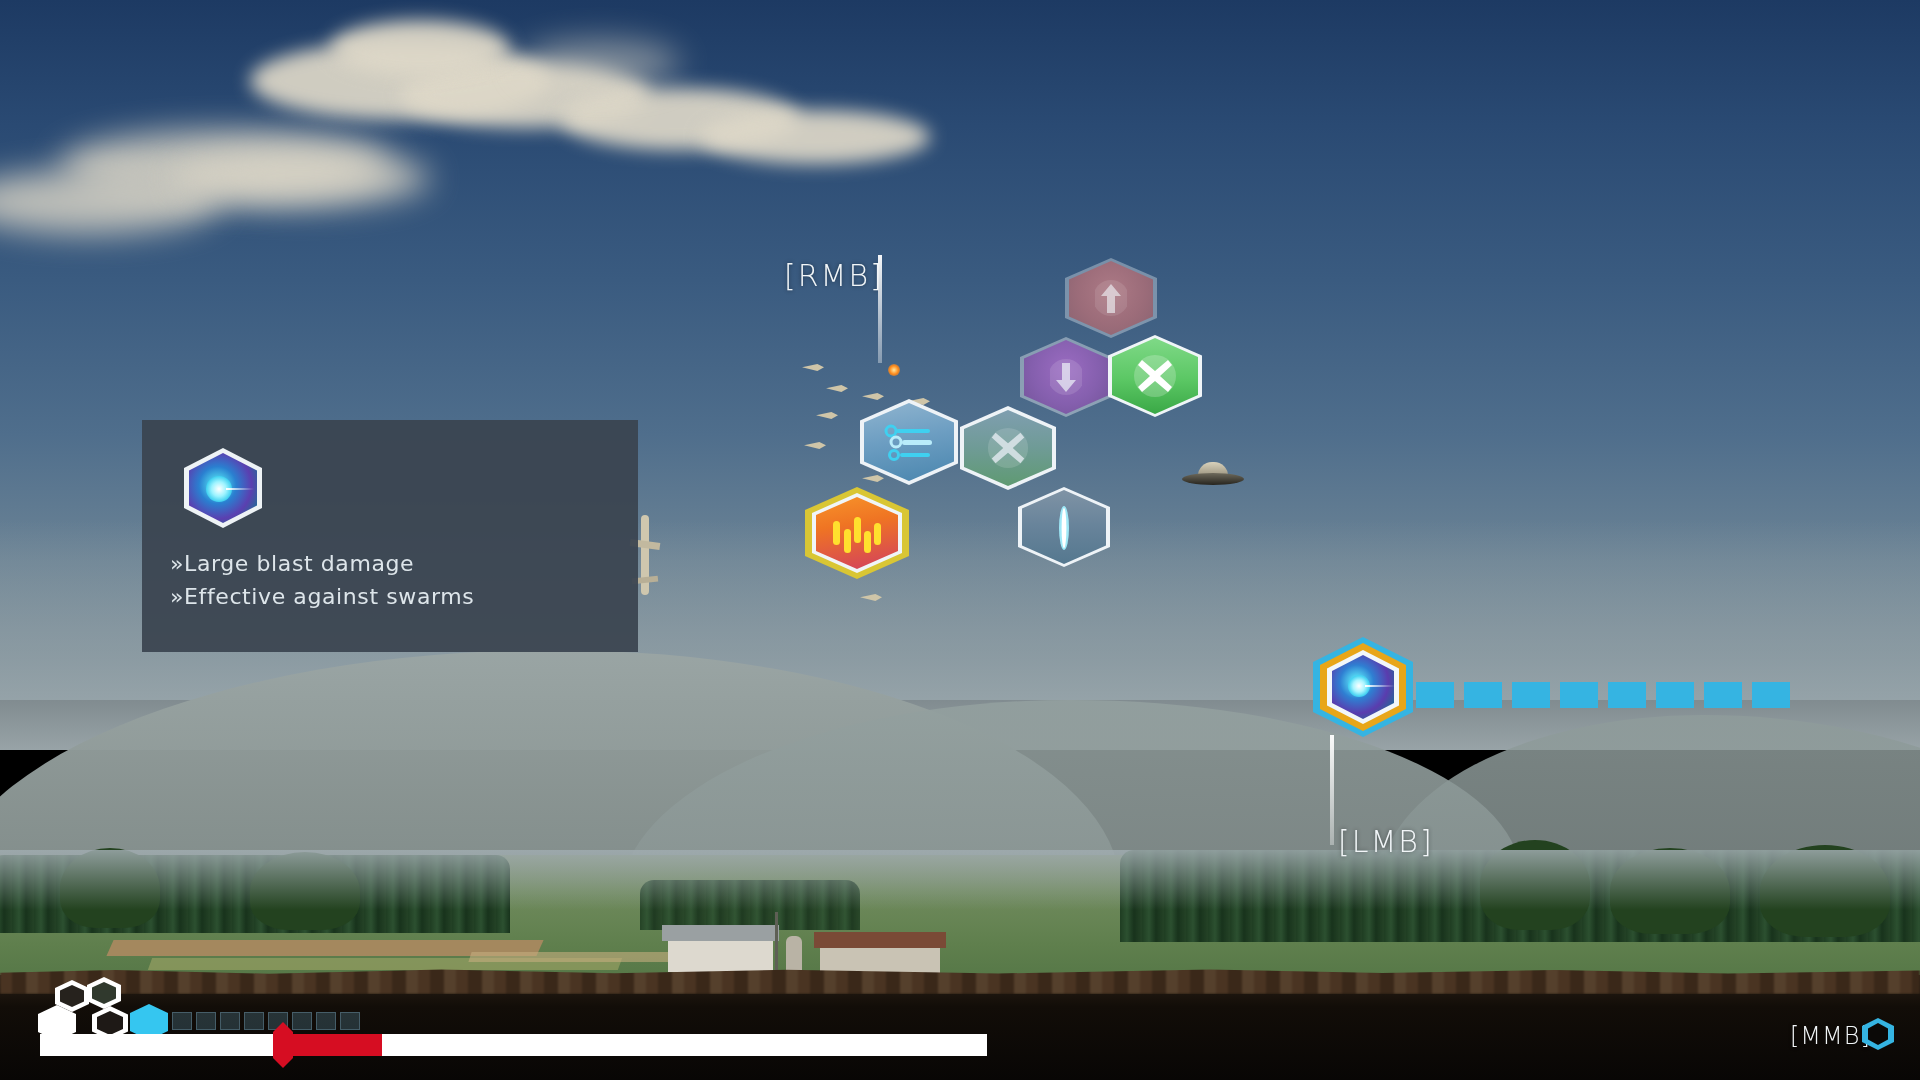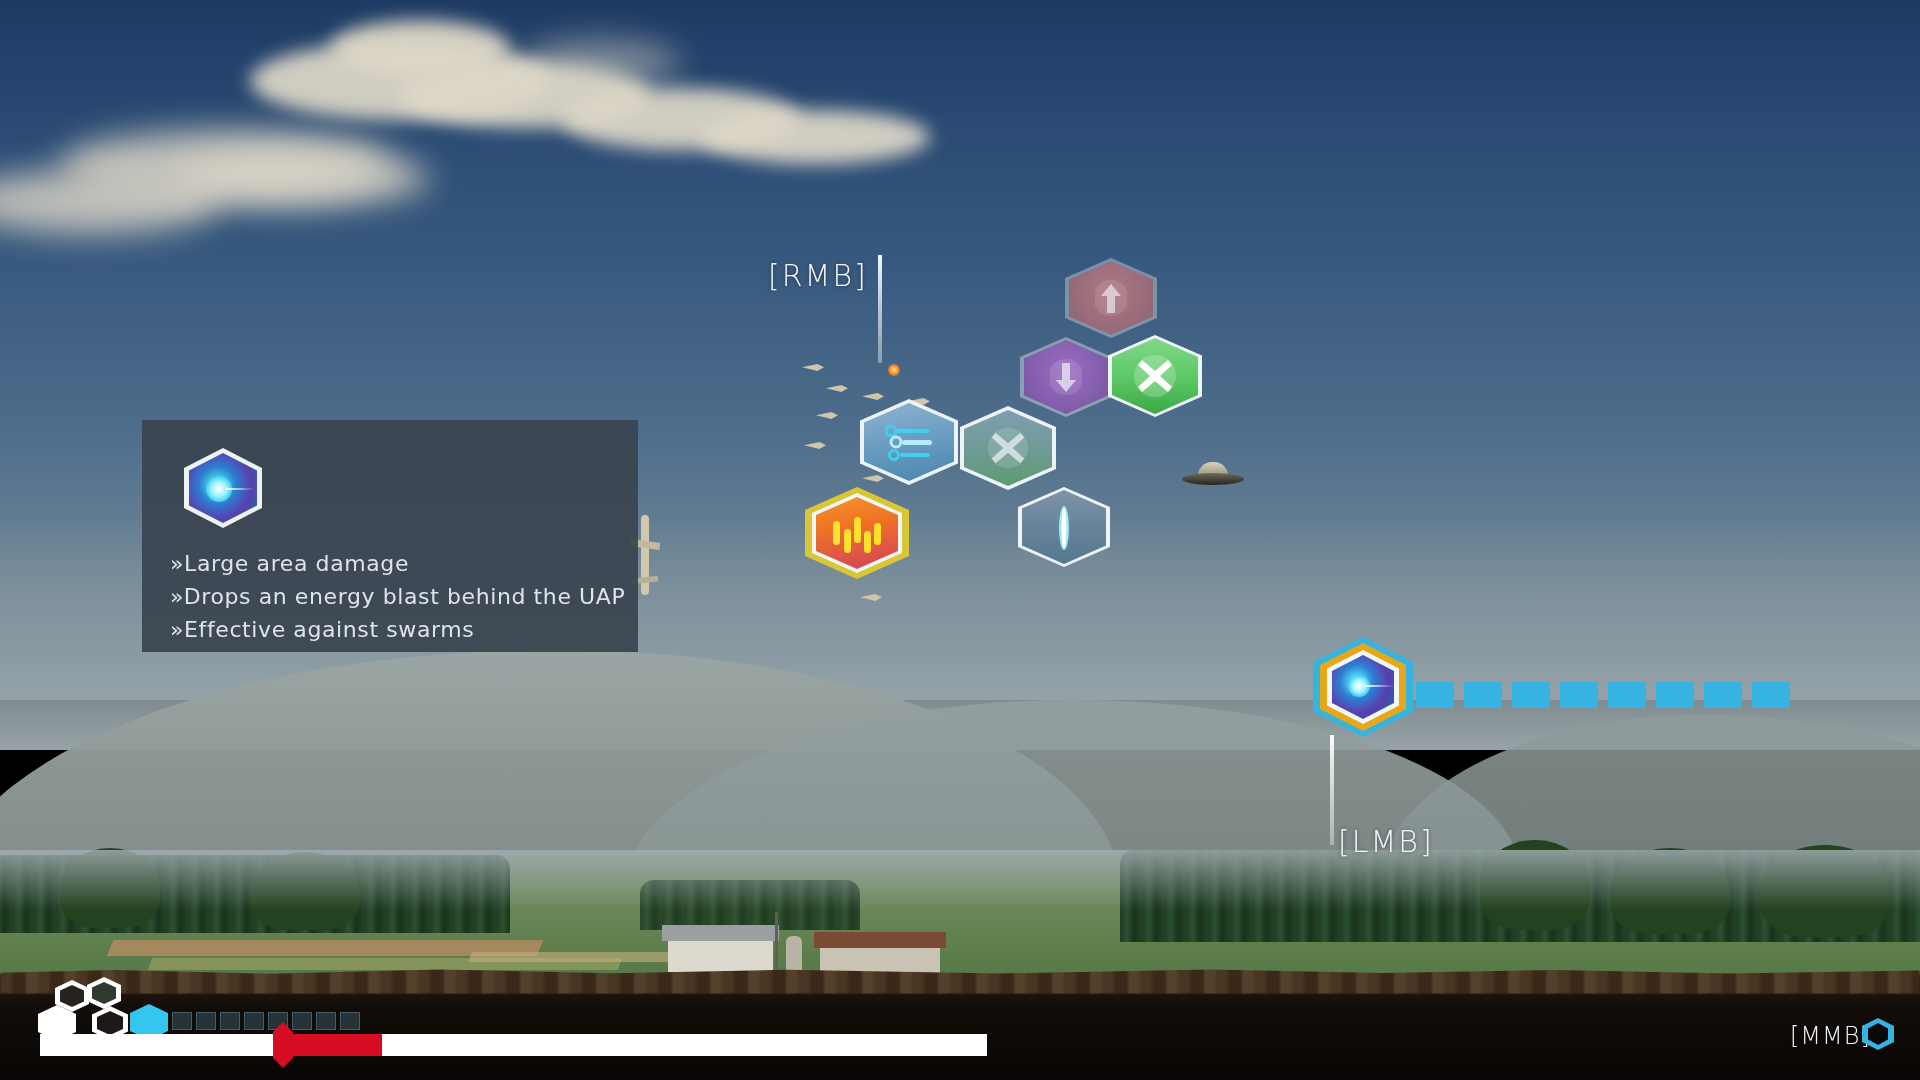--- a/index.html
+++ b/index.html
@@ -241,21 +241,21 @@
       <g fill="#ffe02e">
         <rect x="2" y="6" width="7" height="24" rx="3.5"></rect>
         <rect x="13" y="14" width="7" height="24" rx="3.5"></rect>
         <rect x="23" y="2" width="7" height="26" rx="3.5"></rect>
         <rect x="33" y="16" width="7" height="22" rx="3.5"></rect>
         <rect x="43" y="8" width="7" height="22" rx="3.5"></rect>
       </g>
     </svg>
   </div>
 
-  <div class="keylabel" style="left:768px;top:258px;">[RMB]</div>
+  <div class="keylabel" style="left:784px;top:258px;">[RMB]</div>
   <div class="leader" style="left:878px;top:255px;height:108px;"></div>
 
   <div style="position:absolute;left:1313px;top:637px;width:100px;height:100px;">
     <div class="hex" style="width:100px;height:100px;background:#35b4e2;"></div>
     <div class="hex" style="left:7px;top:6px;width:86px;height:88px;background:#e8a619;"></div>
     <div class="hex" style="left:14px;top:13px;width:72px;height:74px;background:#f2f7fa;"></div>
     <div class="hex" style="left:19px;top:18px;width:62px;height:64px;
          background:radial-gradient(circle at 40% 42%,#c9f8ff 0%,#52d1f0 12%,#2f7fd2 32%,#5a3cae 60%,#1c6e93 86%,#0e5f80 100%);"></div>
     <div style="position:absolute;left:35px;top:38px;width:22px;height:22px;border-radius:50%;
          background:radial-gradient(circle,#ffffff 0%,#a9f5ff 38%,#46d3f2 66%,rgba(70,211,242,0) 100%);"></div>
@@ -278,22 +278,21 @@
   <div class="keylabel" style="left:1338px;top:824px;">[LMB]</div>
 
   <div id="tooltip">
     <div class="eb-icon" style="position:absolute;left:42px;top:28px;width:78px;height:80px;">
       <div class="eb-hexout" style="left:0;top:0;width:78px;height:80px;"></div>
       <div class="eb-hexin" style="left:5px;top:5px;width:68px;height:70px;"></div>
       <div class="eb-core" style="left:22px;top:28px;width:26px;height:26px;"></div>
       <div class="eb-streak" style="left:42px;top:40px;width:28px;"></div>
     </div>
     <div class="tt-lines">
-      <div class="tt-line">»Large area damage</div>
-      <div class="tt-line">»Drops an energy blast behind the UAP</div>
+      <div class="tt-line">»Large blast damage</div>
       <div class="tt-line">»Effective against swarms</div>
     </div>
   </div>
 
   <div class="minihex-o" style="left:55px;top:980px;width:34px;height:32px;background:#ffffff;">
     <i style="left:5px;top:5px;width:24px;height:22px;background:rgba(20,15,10,.92);"></i>
   </div>
   <div class="minihex-o" style="left:87px;top:977px;width:34px;height:32px;background:#ffffff;">
     <i style="left:5px;top:5px;width:24px;height:22px;background:rgba(25,35,22,.9);"></i>
   </div>

